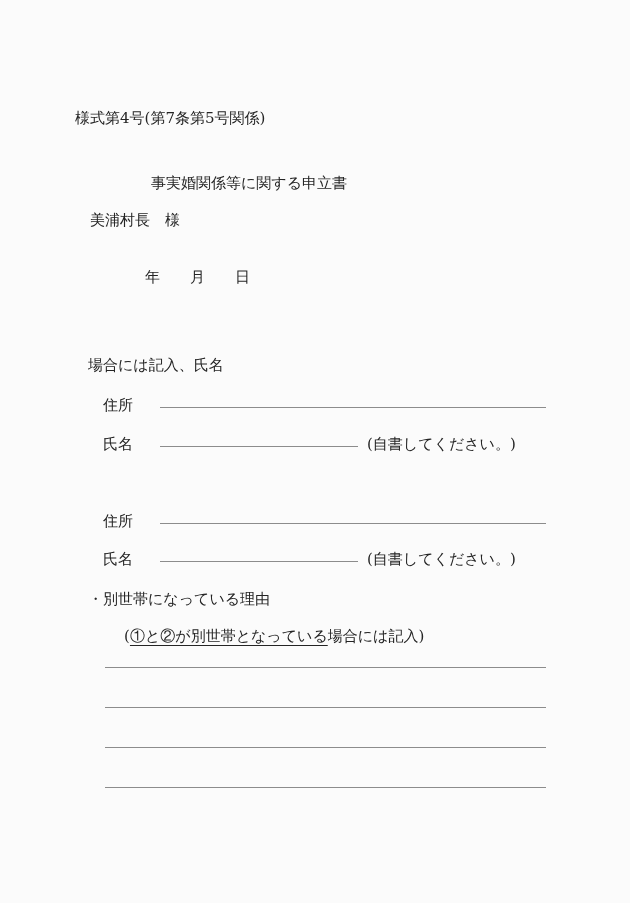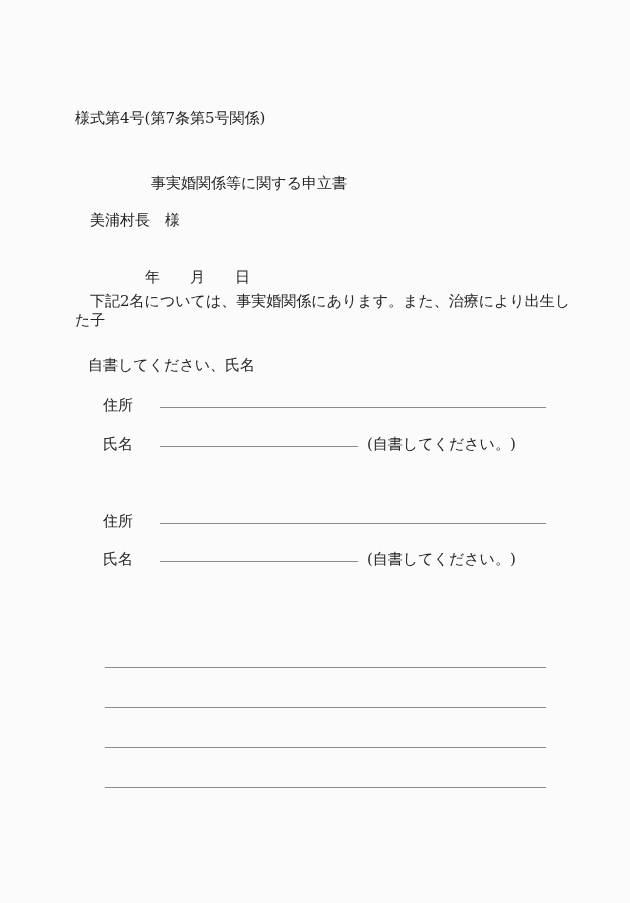--- a/index.html
+++ b/index.html
@@ -53,40 +53,43 @@
 
   <div class="abs" style="left:75px; top:93px;">様式第4号(第7条第5号関係)</div>
 
   <div class="abs centered" style="top:158px;">事実婚関係等に関する申立書</div>
 
   <div class="abs" style="left:90px; top:197px;font-family:Liberation Mono, monospace;">美浦村長　様</div>
 
   <div class="abs" style="left:145px; top:252px;">年　　月　　日</div>
 
   <div class="bodytext">
-    <div>　下記2名については、事実婚関係にあります。また、治療により出生した子</div>
   </div>
 
-  <div class="abs" style="left:88px; top:340px;">自書してください、氏名</div>
+  <div class="abs" style="left:88px; top:340px;">場合には記入、氏名</div>
 
   <div class="abs" style="left:103px; top:380px;">住所</div>
   <div class="fline" style="left:160px; top:391px; width:386px;"></div>
 
   <div class="abs" style="left:103px; top:419px;">氏名</div>
   <div class="fline" style="left:160px; top:430px; width:198px;"></div>
   <div class="abs" style="left:367px; top:419px;">(自書してください。)</div>
 
 
   <div class="abs" style="left:103px; top:496px;">住所</div>
   <div class="fline" style="left:160px; top:507px; width:386px;"></div>
 
   <div class="abs" style="left:103px; top:534px;">氏名</div>
   <div class="fline" style="left:160px; top:545px; width:198px;"></div>
   <div class="abs" style="left:367px; top:534px;">(自書してください。)</div>
 
+  <div class="abs" style="left:88px; top:574px;">・別世帯になっている理由</div>
 
+  <div class="abs" style="left:105px; top:593px;">
+    <span>(</span><span class="u-part">①と②が別世帯となっている</span><span>場合には記入)</span>
+  </div>
 
   <div class="fline" style="left:105px; top:651px; width:441px;"></div>
   <div class="fline" style="left:105px; top:691px; width:441px;"></div>
   <div class="fline" style="left:105px; top:731px; width:441px;"></div>
   <div class="fline" style="left:105px; top:771px; width:441px;"></div>
 
 </div>
 
 </body></html>

